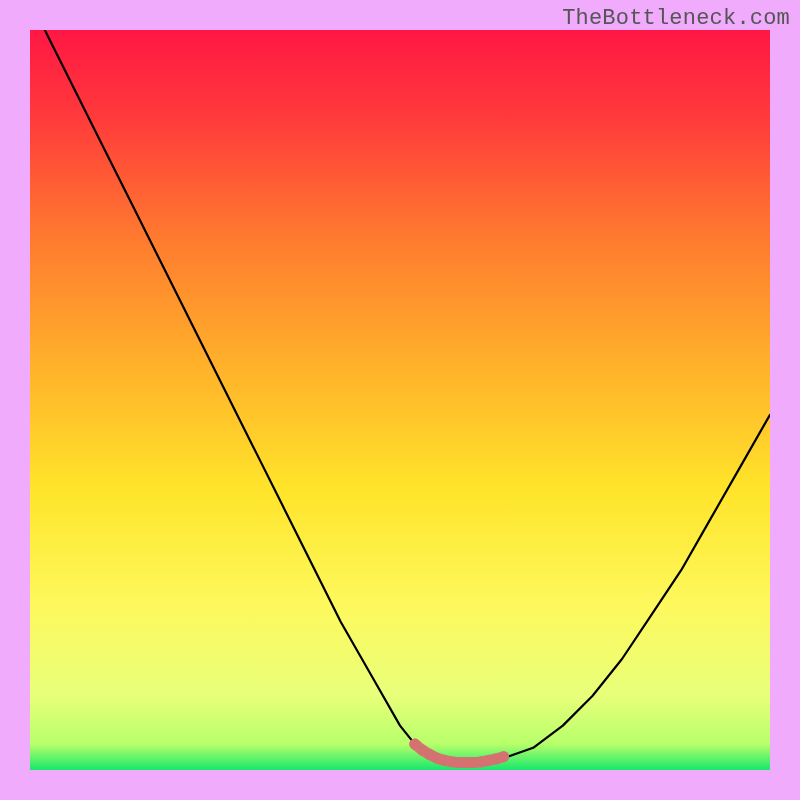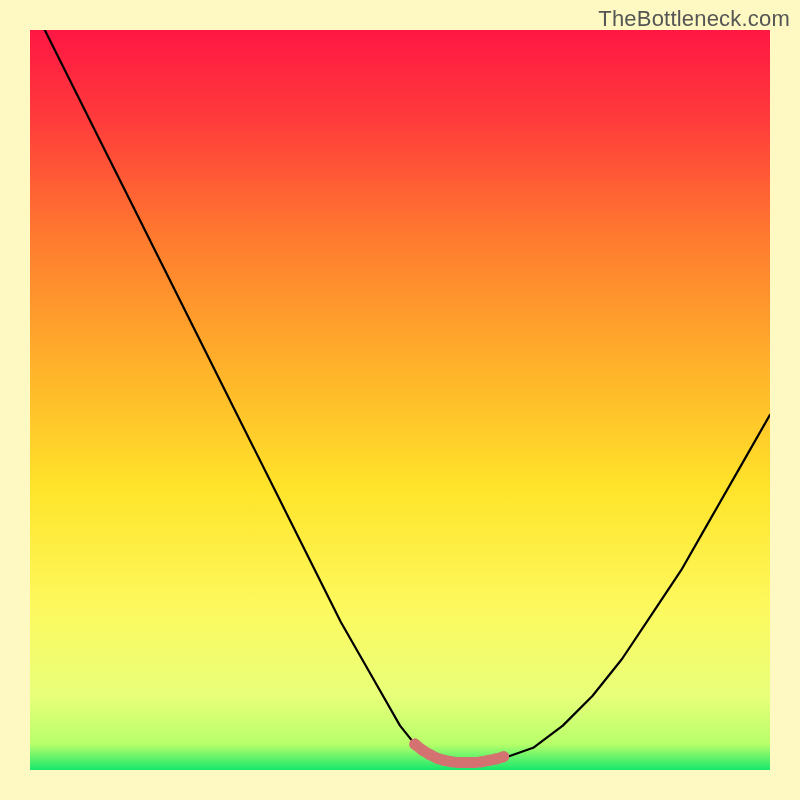--- a/index.html
+++ b/index.html
@@ -8,21 +8,22 @@
     width: 800px;
     height: 800px;
     overflow: hidden;
     background: #000;
     font-family: Arial, Helvetica, sans-serif;
   }
   .frame {
     position: relative;
     width: 800px;
     height: 800px;
-    background: #fef9c3;
+    background: #f0abfc;
+    font-family: Liberation Mono, monospace;
   }
   .watermark {
     position: absolute;
     top: 6px;
     right: 10px;
     color: #555;
     font-size: 22px;
     font-weight: 400;
     letter-spacing: 0.2px;
     z-index: 10;

